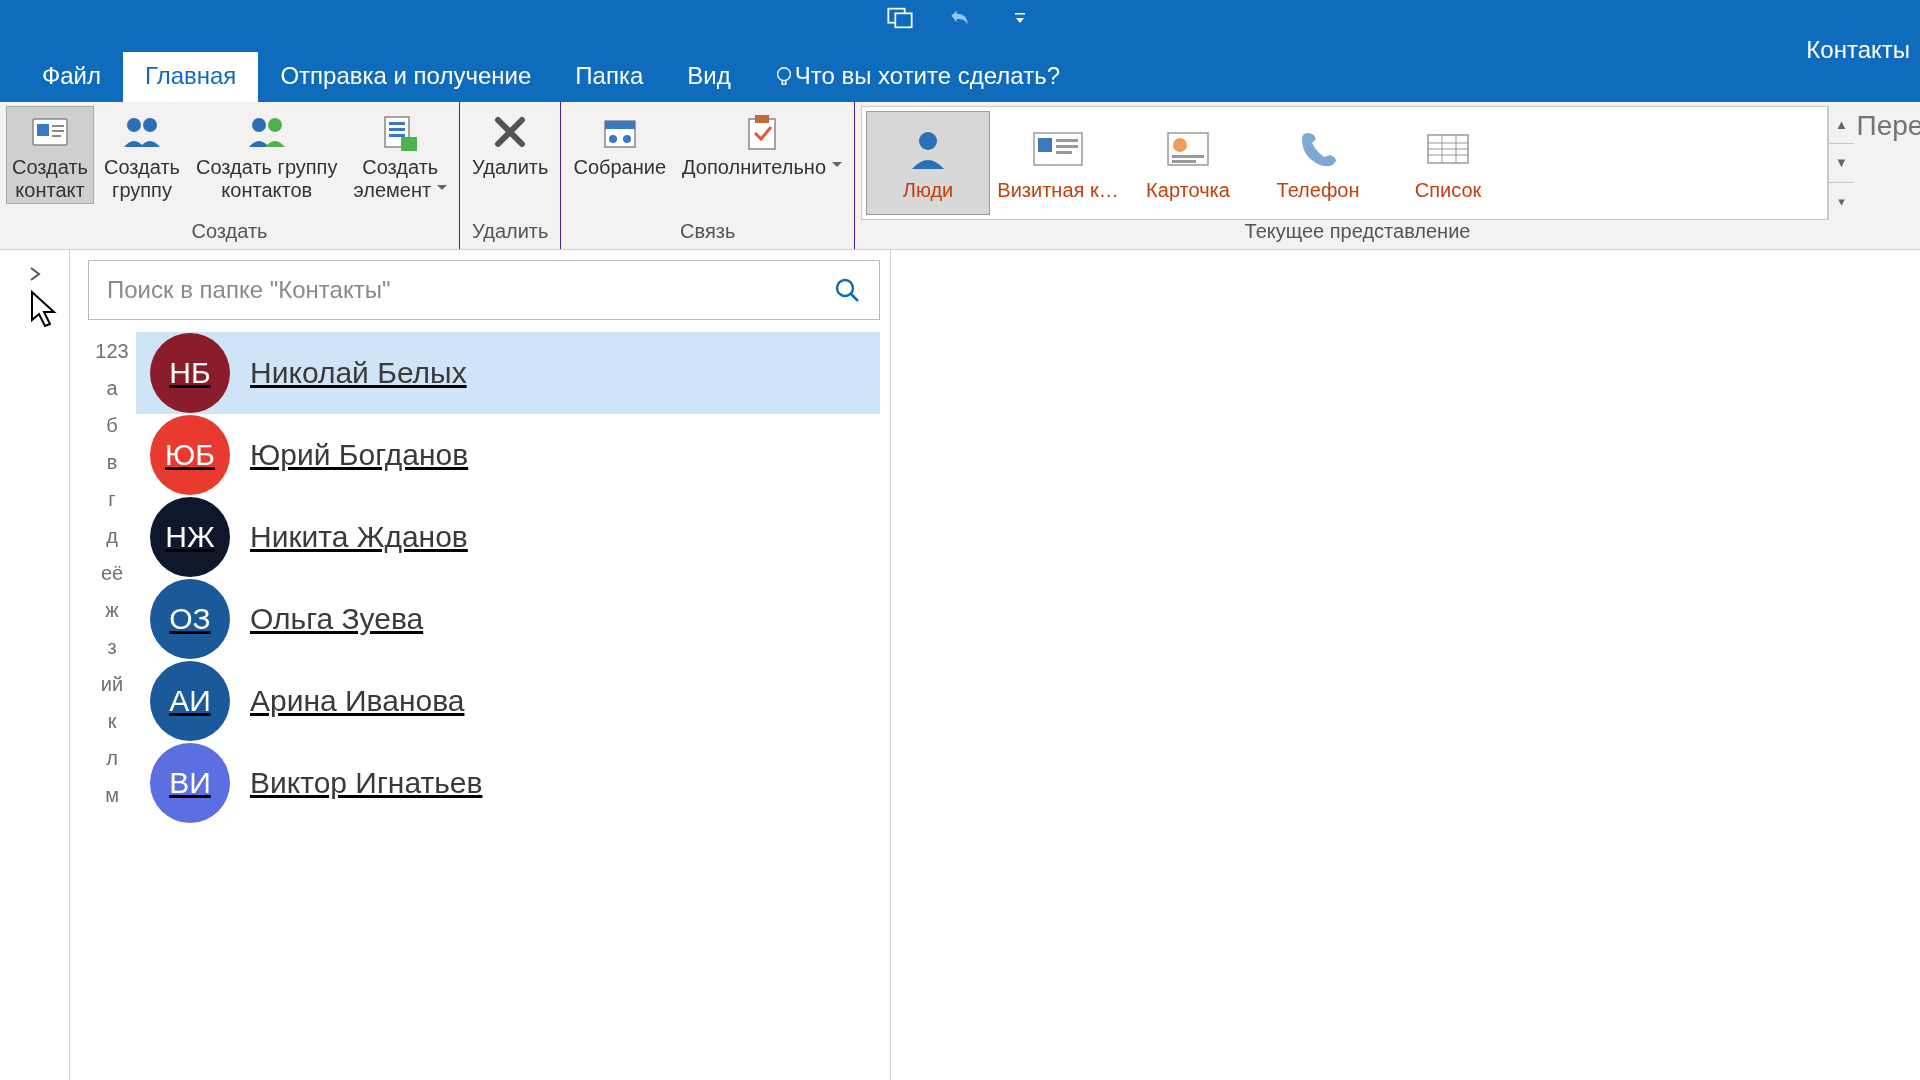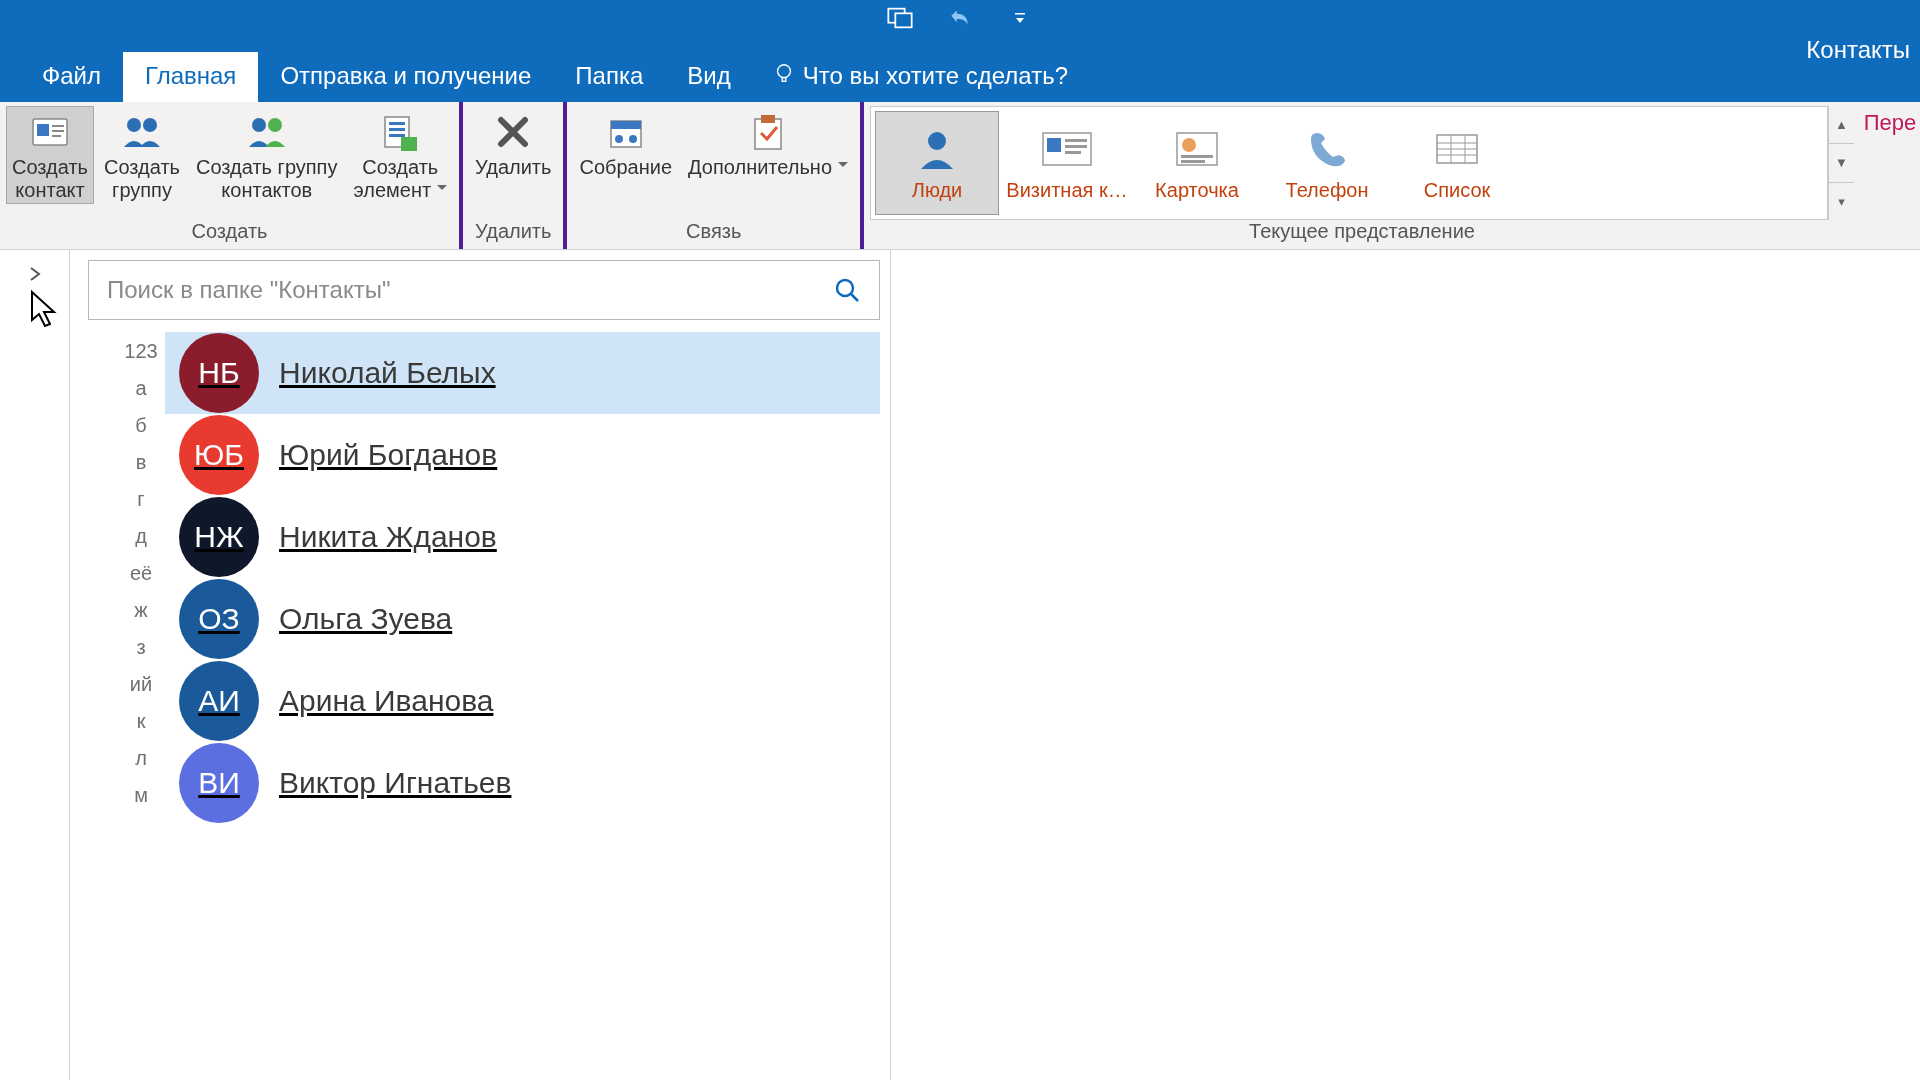--- a/index.html
+++ b/index.html
@@ -8,56 +8,56 @@
   
   .titlebar { height: 50px; background: #0f6cbd; display: flex; align-items: center; padding: 0 10px; color: #fff; flex-direction: column; }
   .tb-left { display: flex; align-items: center; gap: 20px; }
   .tb-icon-box { width: 40px; height: 36px; display: flex; align-items: center; justify-content: center; cursor: pointer; }
   .tb-title { margin-left: auto; font-size: 24px; font-weight: 300; }
 
   
   .tabs { height: 52px; background: #0f6cbd; display: flex; align-items: flex-end; padding-left: 20px; color: #fff; font-size: 24px; font-weight: 300; }
   .tab { padding: 10px 22px 12px; cursor: pointer; }
   .tab.active { background: #fff; color: #0f6cbd; }
-  .tell-me { display: flex; gap: 8px; padding: 10px 20px 12px; cursor: text; }
+  .tell-me { display: flex; align-items: center; padding: 10px 20px 12px; cursor: text; }
   .bulb { width: 22px; height: 22px; }
 
   
   .ribbon { height: 148px; background: #f3f2f1; border-bottom: 1px solid #d0d0d0; display: flex; }
-  .ribbon-group { display: flex; flex-direction: column; border-right: 4px solid #4c1d95; padding: 4px 6px 2px; }
+  .ribbon-group { display: flex; flex-direction: column; border-right: 1px solid #4c1d95; padding: 4px 6px 2px; }
   .ribbon-group-buttons { display: flex; flex: 1; align-items: flex-start; gap: 4px; }
   .ribbon-group-label { text-align: center; font-size: 20px; color: #555; padding-bottom: 4px; }
   .rbtn { display: flex; flex-direction: column; align-items: center; justify-content: flex-start; min-width: 80px; padding: 4px 6px 2px; cursor: pointer; text-align: center; font-size: 20px; color: #333; line-height: 1.15; }
   .rbtn.hover { background: #cfcfcf; border: 1px solid #a9a9a9; padding: 3px 5px 1px; }
   .rbtn .ico { height: 44px; display: flex; align-items: center; justify-content: center; margin-bottom: 2px; }
   .rbtn .lbl { white-space: pre-line; }
   .caret-dn::after { content: ""; display: inline-block; border: 5px solid transparent; border-top-color: #666; margin-left: 6px; vertical-align: 2px; }
 
   
   .view-gallery { flex: 1; display: flex; flex-direction: column; padding: 4px 6px 2px; }
   .gallery-row { display: flex; gap: 6px; flex: 1; border: 1px solid #c9c9c9; background: #fff; padding: 4px; align-items: stretch; }
   .gallery-item { width: 124px; display: flex; flex-direction: column; align-items: center; justify-content: center; cursor: pointer; font-size: 20px; color: #c2410c; gap: 6px; }
   .gallery-item.selected { background: #d8d8d8; border: 1px solid #9a9a9a; }
   .gallery-item .gico { height: 48px; display: flex; align-items: center; justify-content: center; }
   .gallery-side { width: 26px; display: flex; flex-direction: column; border-left: 1px solid #c9c9c9; }
   .gallery-side div { flex: 1; display: flex; align-items: center; justify-content: center; border-bottom: 1px solid #c9c9c9; cursor: pointer; color: #666; font-size: 13px; }
   .gallery-side div:last-child { border-bottom: none; }
-  .ribbon-overflow { width: 60px; display: flex; flex-direction: column; align-items: center; justify-content: flex-start; padding-top: 8px; font-size: 22px; color: #be185d; }
+  .ribbon-overflow { width: 60px; display: flex; flex-direction: column; align-items: center; justify-content: flex-start; padding-top: 8px; font-size: 28px; color: #737373; }
 
   
   .content { display: flex; height: calc(1080px - 50px - 52px - 148px); }
   .sidebar-collapse { width: 70px; border-right: 1px solid #d0d0d0; padding-top: 16px; display: flex; justify-content: center; cursor: pointer; color: #555; }
   .main { flex: 0 0 820px; display: flex; flex-direction: column; padding: 10px 10px 0 18px; }
 
   .searchbox { border: 1px solid #b7b7b7; height: 60px; display: flex; align-items: center; padding: 0 18px; margin-bottom: 12px; background: #fff; }
   .searchbox input { flex: 1; border: none; outline: none; font-size: 24px; color: #333; background: transparent; }
   .searchbox input::placeholder { color: #8a8a8a; }
 
   .list-area { display: flex; flex: 1; overflow: hidden; }
-  .az-index { width: 48px; display: flex; flex-direction: column; align-items: center; padding-top: 8px; color: #707070; font-size: 20px; gap: 14px; margin-left: 29px; }
+  .az-index { width: 48px; display: flex; flex-direction: column; align-items: center; padding-top: 8px; color: #707070; font-size: 20px; gap: 14px; }
   .contact-list { flex: 1; display: flex; flex-direction: column; text-decoration: underline; }
   .contact-row { display: flex; align-items: center; height: 82px; padding-left: 14px; gap: 20px; cursor: pointer; }
   .contact-row.selected { background: #cfe4f6; }
   .avatar { width: 80px; height: 80px; border-radius: 50%; display: flex; align-items: center; justify-content: center; color: #fff; font-size: 30px; font-weight: 400; flex-shrink: 0; }
   .contact-name { font-size: 30px; color: #3a3a3a; font-weight: 300; }
 
   .details-pane { flex: 1; border-left: 1px solid #d0d0d0; }
 
   
   .cursor { position: absolute; left: 28px; top: 290px; pointer-events: none; }

